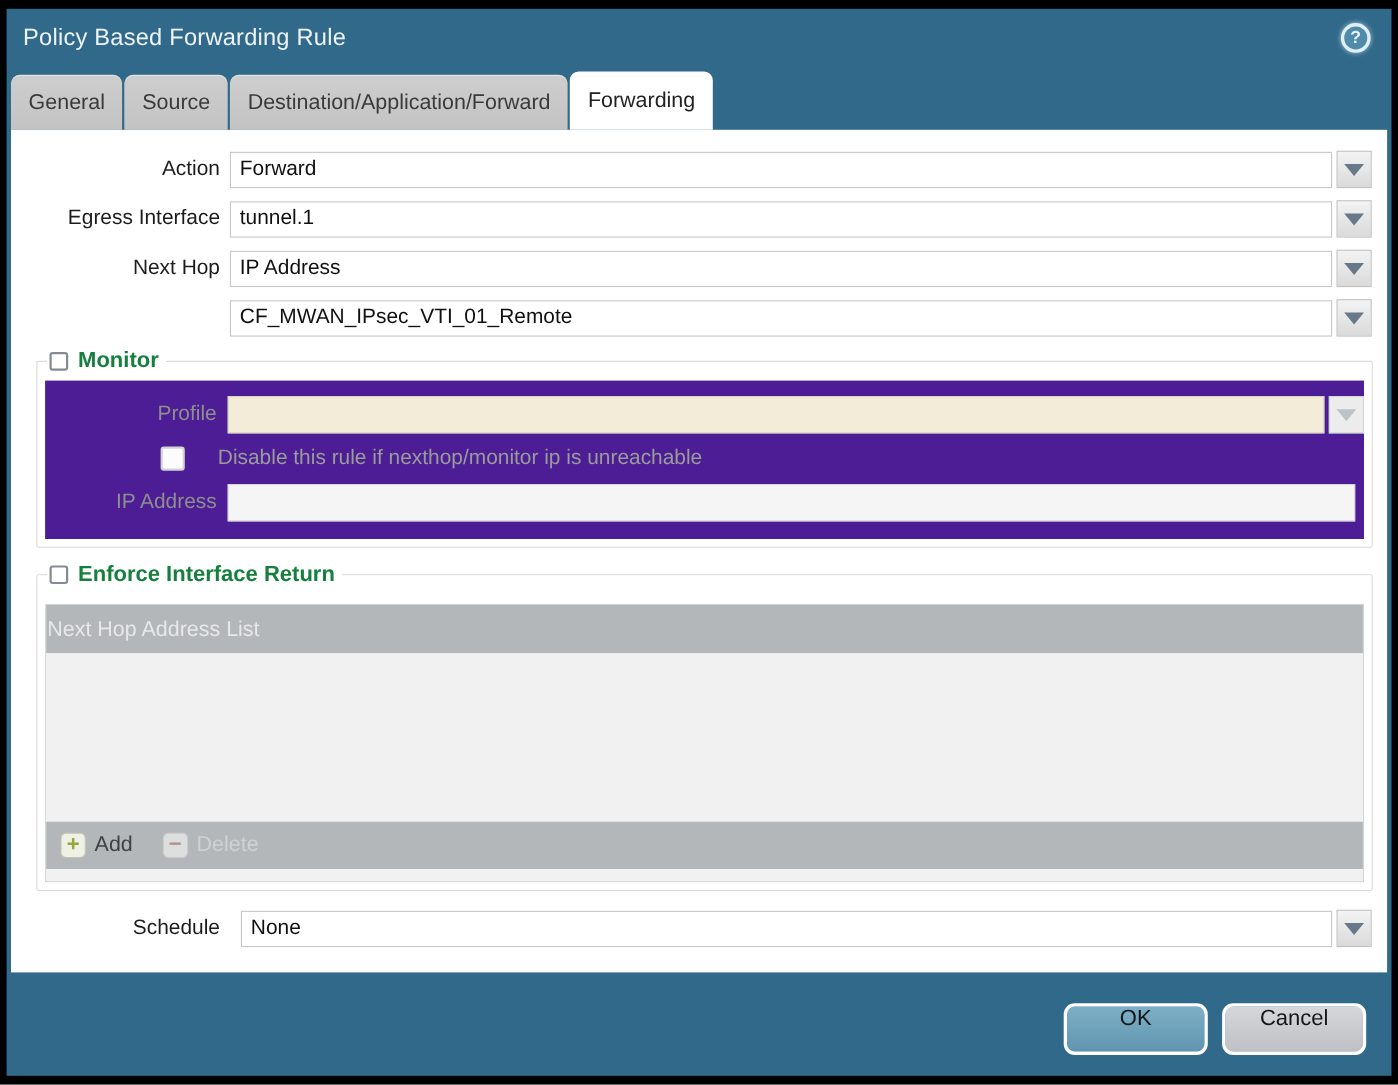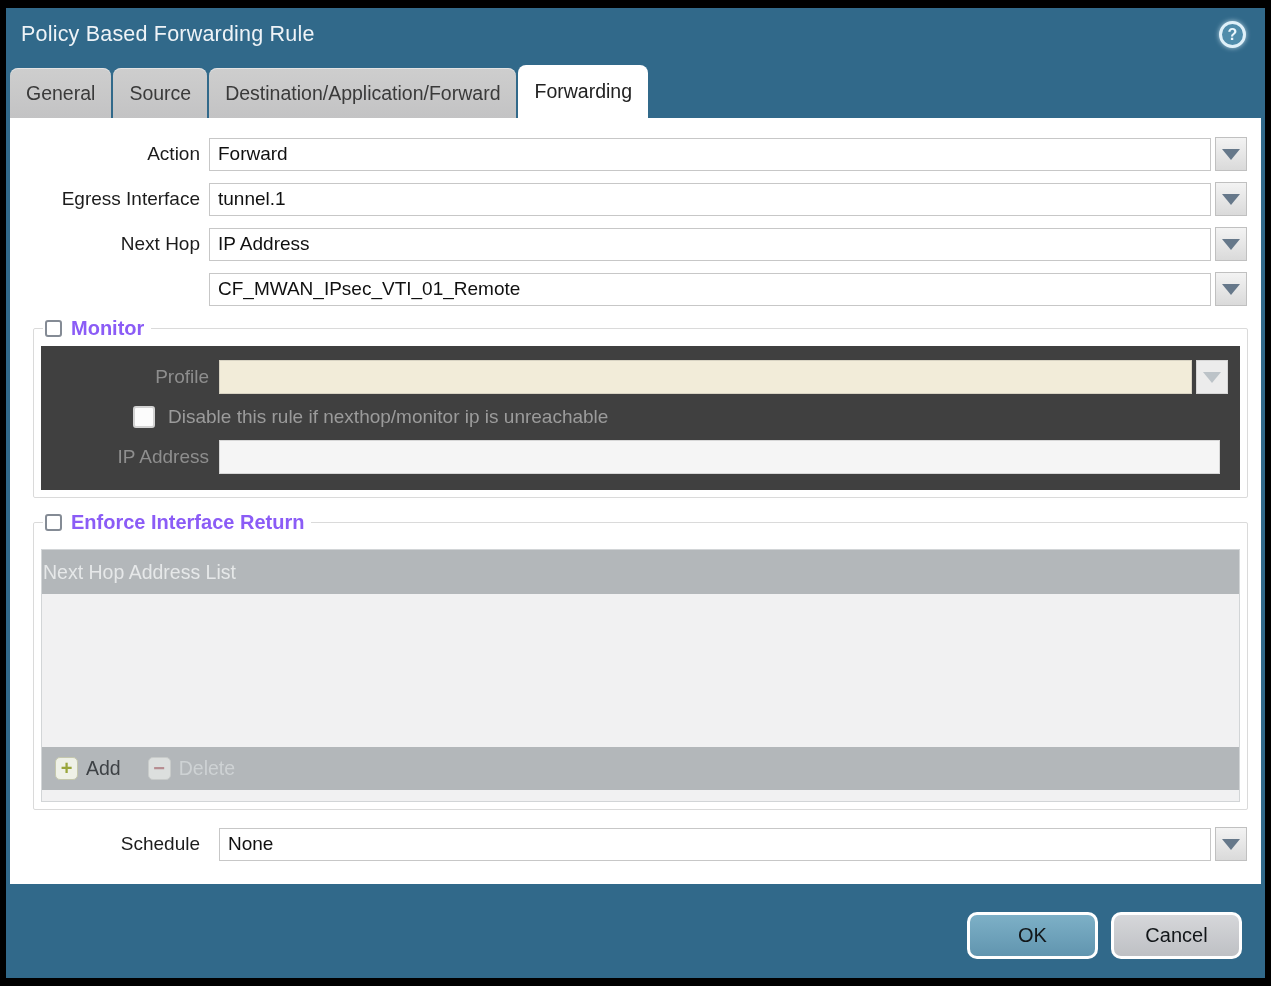--- a/index.html
+++ b/index.html
@@ -36,33 +36,33 @@
   .tri { width:0; height:0; border-left:9px solid transparent; border-right:9px solid transparent;
     border-top:11px solid #66788a; }
   .dd-btn.disabled { background:#ececec; border-color:#d6d6d6; cursor:default; }
   .dd-btn.disabled .tri { border-top-color:#bcc3c8; }
 
   
   fieldset.group { margin:2px 13px 13px 23px; border:1px solid #dadada; border-radius:2px; padding:0 7px 7px; }
   legend.group-legend { display:flex; align-items:center; gap:9px; margin-left:2px; padding:0 7px 0 2px; }
   .cb-legend { width:17px; height:17px; border:2px solid #848b95; border-radius:3px; background:#fff;
     flex:none; cursor:pointer; }
-  .legend-text { font-size:20px; font-weight:bold; color:#8b5cf6; }
-
-  
-  .monitor-panel { background:#404040; padding:14px 12px 16px; margin-top:6px; }
+  .legend-text { font-size:20px; font-weight:bold; color:#15803d; }
+
+  
+  .monitor-panel { background:#4c1d95; padding:14px 0 16px; margin-top:6px; }
   .m-row { display:flex; align-items:center; margin-bottom:12px; }
   .m-row:last-child { margin-bottom:0; }
   .m-lbl { width:166px; flex:none; text-align:right; padding-right:10px; font-size:19px; color:#8e8e8e; }
   .input-cream { flex:1; height:34px; background:#f2ecd9; border:1px solid #d8d3c3; min-width:0; }
   .input-gray { flex:1; height:34px; background:#f5f5f5; border:1px solid #d7d7d7; min-width:0;
     font-size:19px; padding:0 8px; color:#777; }
   .cb-disabled { width:22px; height:22px; border:2px solid #d3d3d3; border-radius:3px; background:#fcfcfc;
     flex:none; }
-  .disable-row { margin-left:80px; display:flex; align-items:flex-end; gap:13px; }
+  .disable-row { margin-left:105px; display:flex; align-items:flex-end; gap:30px; }
   .disable-label { font-size:19px; color:#9b9b9b; }
 
   
   .nh-table { margin-top:15px; border:1px solid #d2d5d7; }
   .tbl-header { height:44px; background:#b3b7ba; color:#e6e8e9; font-size:19.5px; display:flex;
     align-items:center; padding-left:1px; }
   .tbl-body { height:153px; background:#f1f1f2; }
   .tbl-footer { height:43px; background:#b3b7ba; display:flex; align-items:center; padding-left:13px; gap:27px; }
   .tool { display:flex; align-items:center; gap:8px; cursor:pointer; font-size:19.5px; }
   .icon-plus { width:23px; height:23px; border-radius:5px; background:#eff1e7; border:1px solid #c5c8ad;
@@ -74,21 +74,21 @@
     color:#b68d91; font-weight:bold; font-size:20px; display:flex; align-items:center; justify-content:center;
     line-height:1; padding-bottom:2px; }
   .tool-delete-label { color:#ced2d4; }
   .tbl-strip { height:11px; background:#f1f1f2; }
 
   .schedule-row { margin-top:17px;gap:10px; }
 
   
   .btnbar { display:flex; justify-content:flex-end; gap:13px; padding:28px 23px 0 0; }
   .btn { width:131px; height:47px; border-radius:10px; border:3px solid #fff; font-size:20px;
-    color:#121619; display:flex; align-items:center; justify-content:center; cursor:pointer; }
+    color:#121619; display:flex; align-items:flex-start; justify-content:center; cursor:pointer; }
   .btn-ok { background:linear-gradient(#7db0c7,#6195af); }
   .btn-cancel { background:linear-gradient(#d6d7da,#bec0c4); }
 </style>
 </head>
 <body>
 
 <div class="window">
 
   <div class="titlebar">
     <span class="title">Policy Based Forwarding Rule</span>

